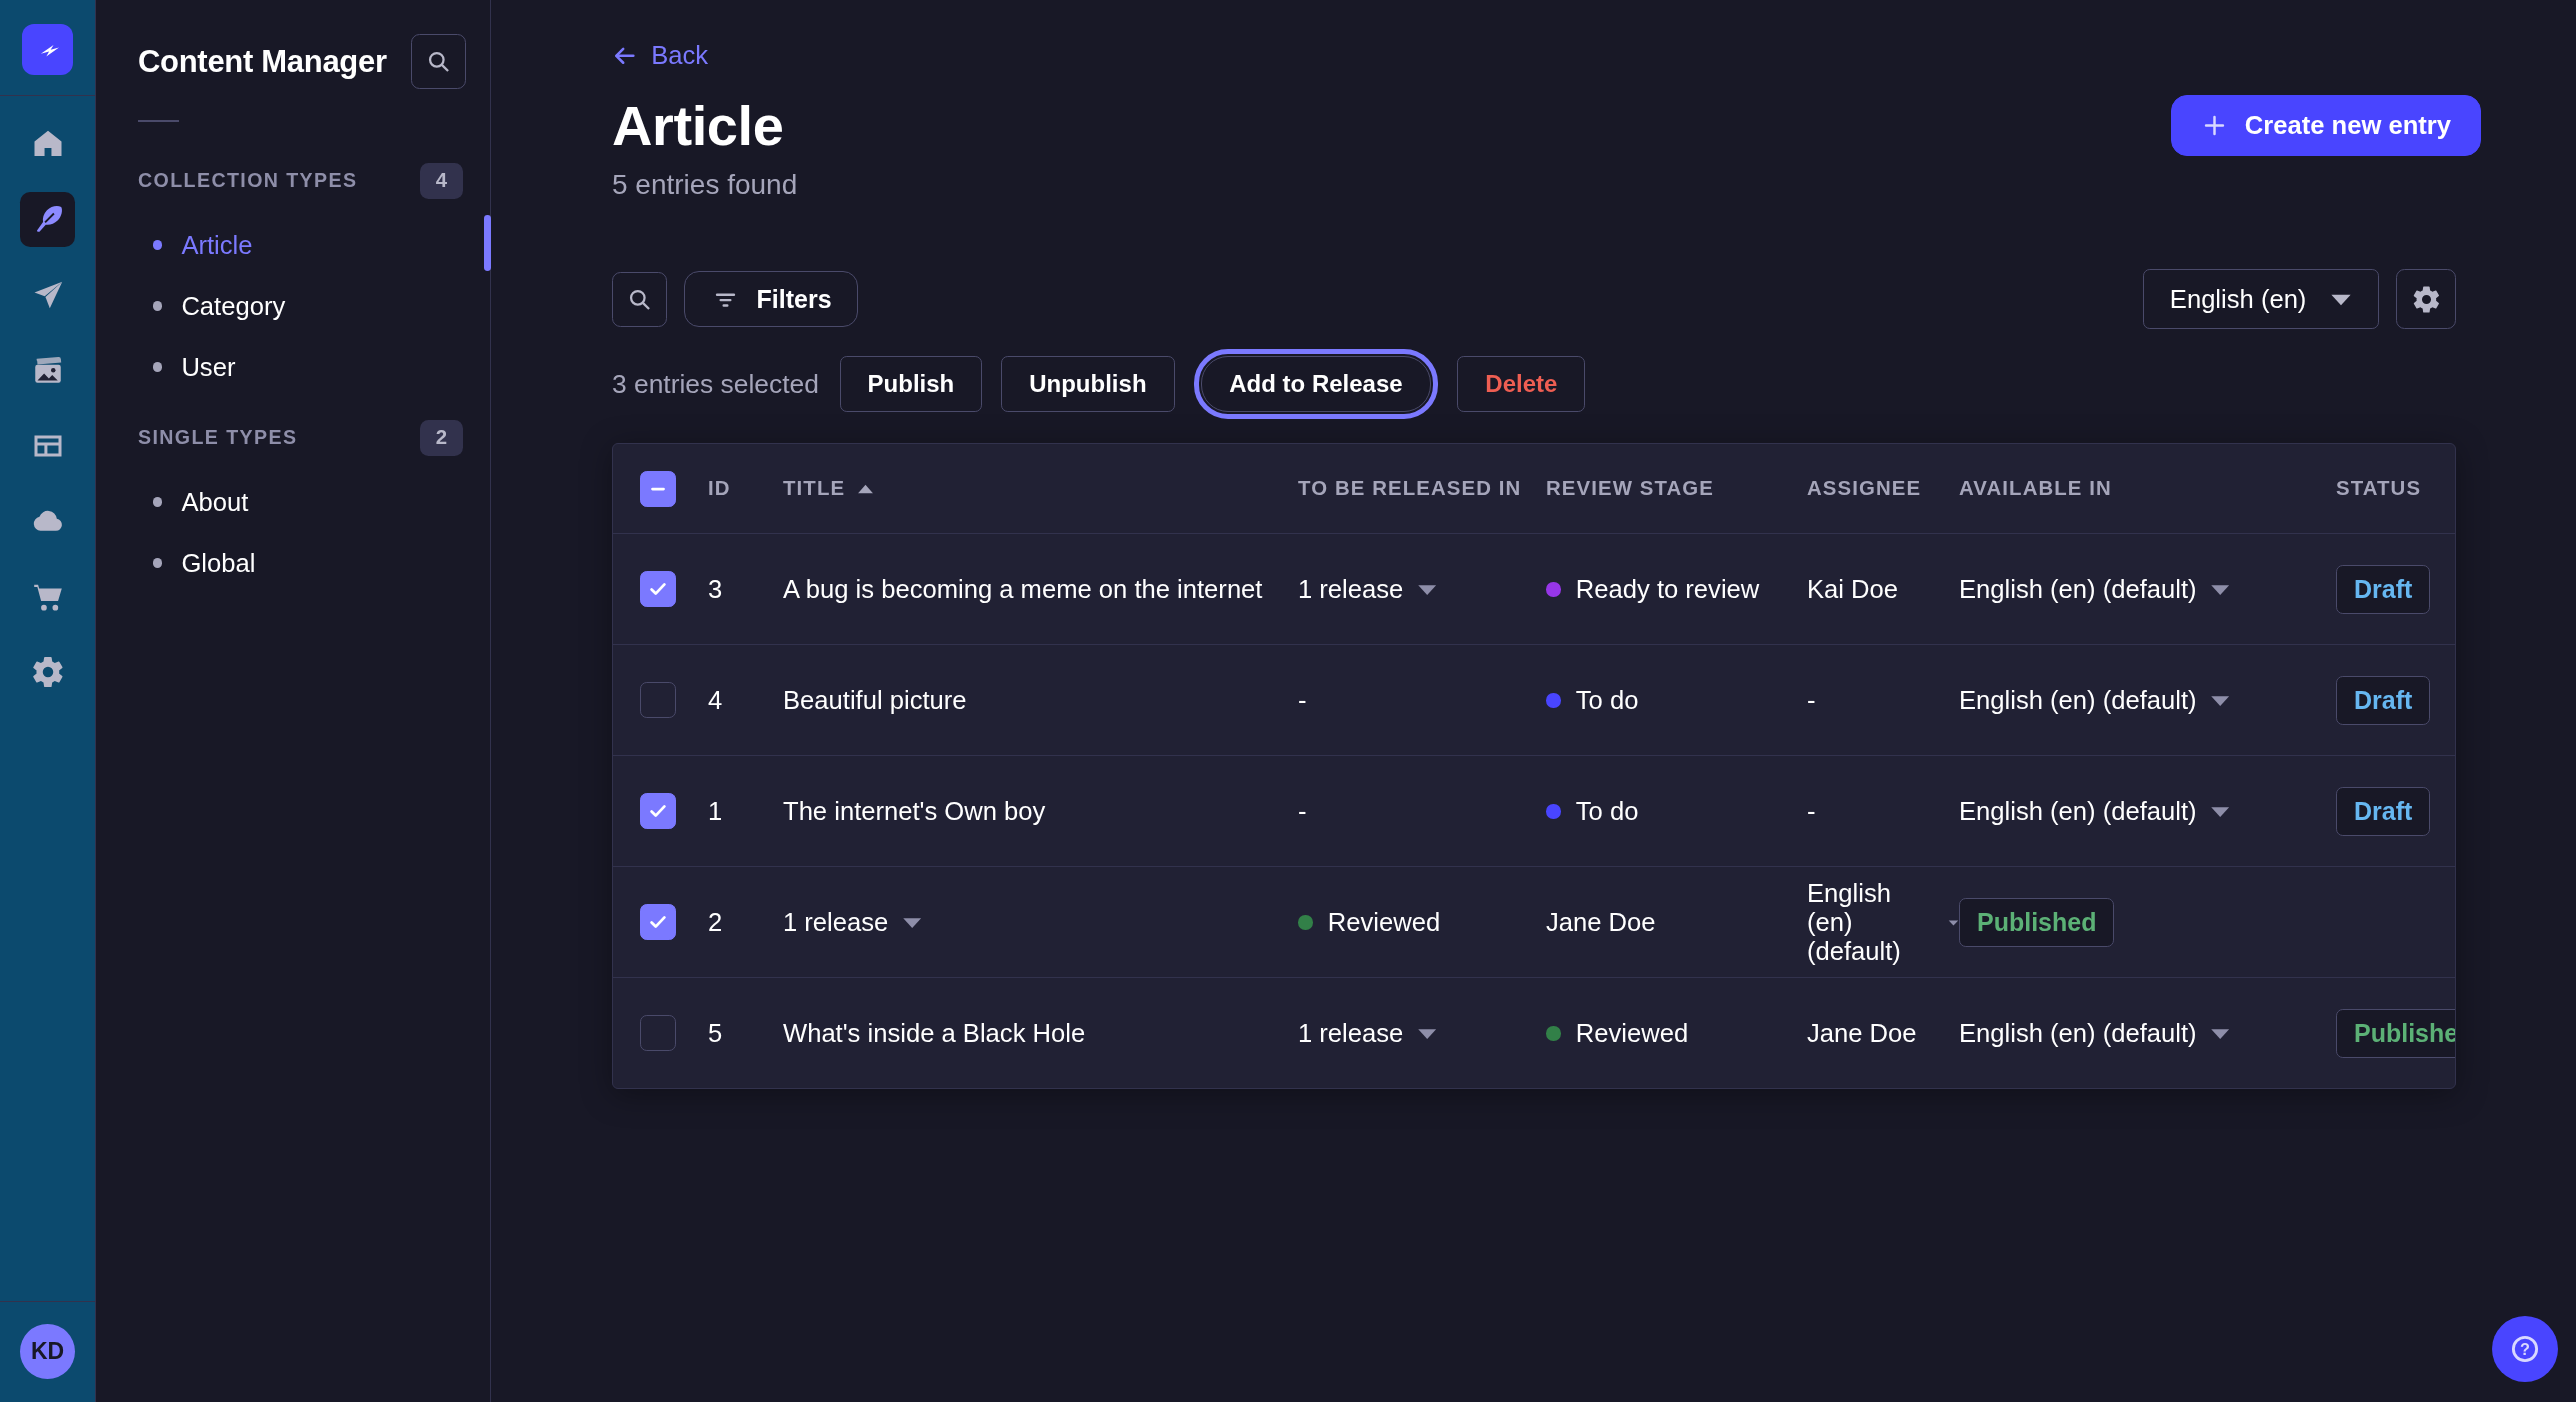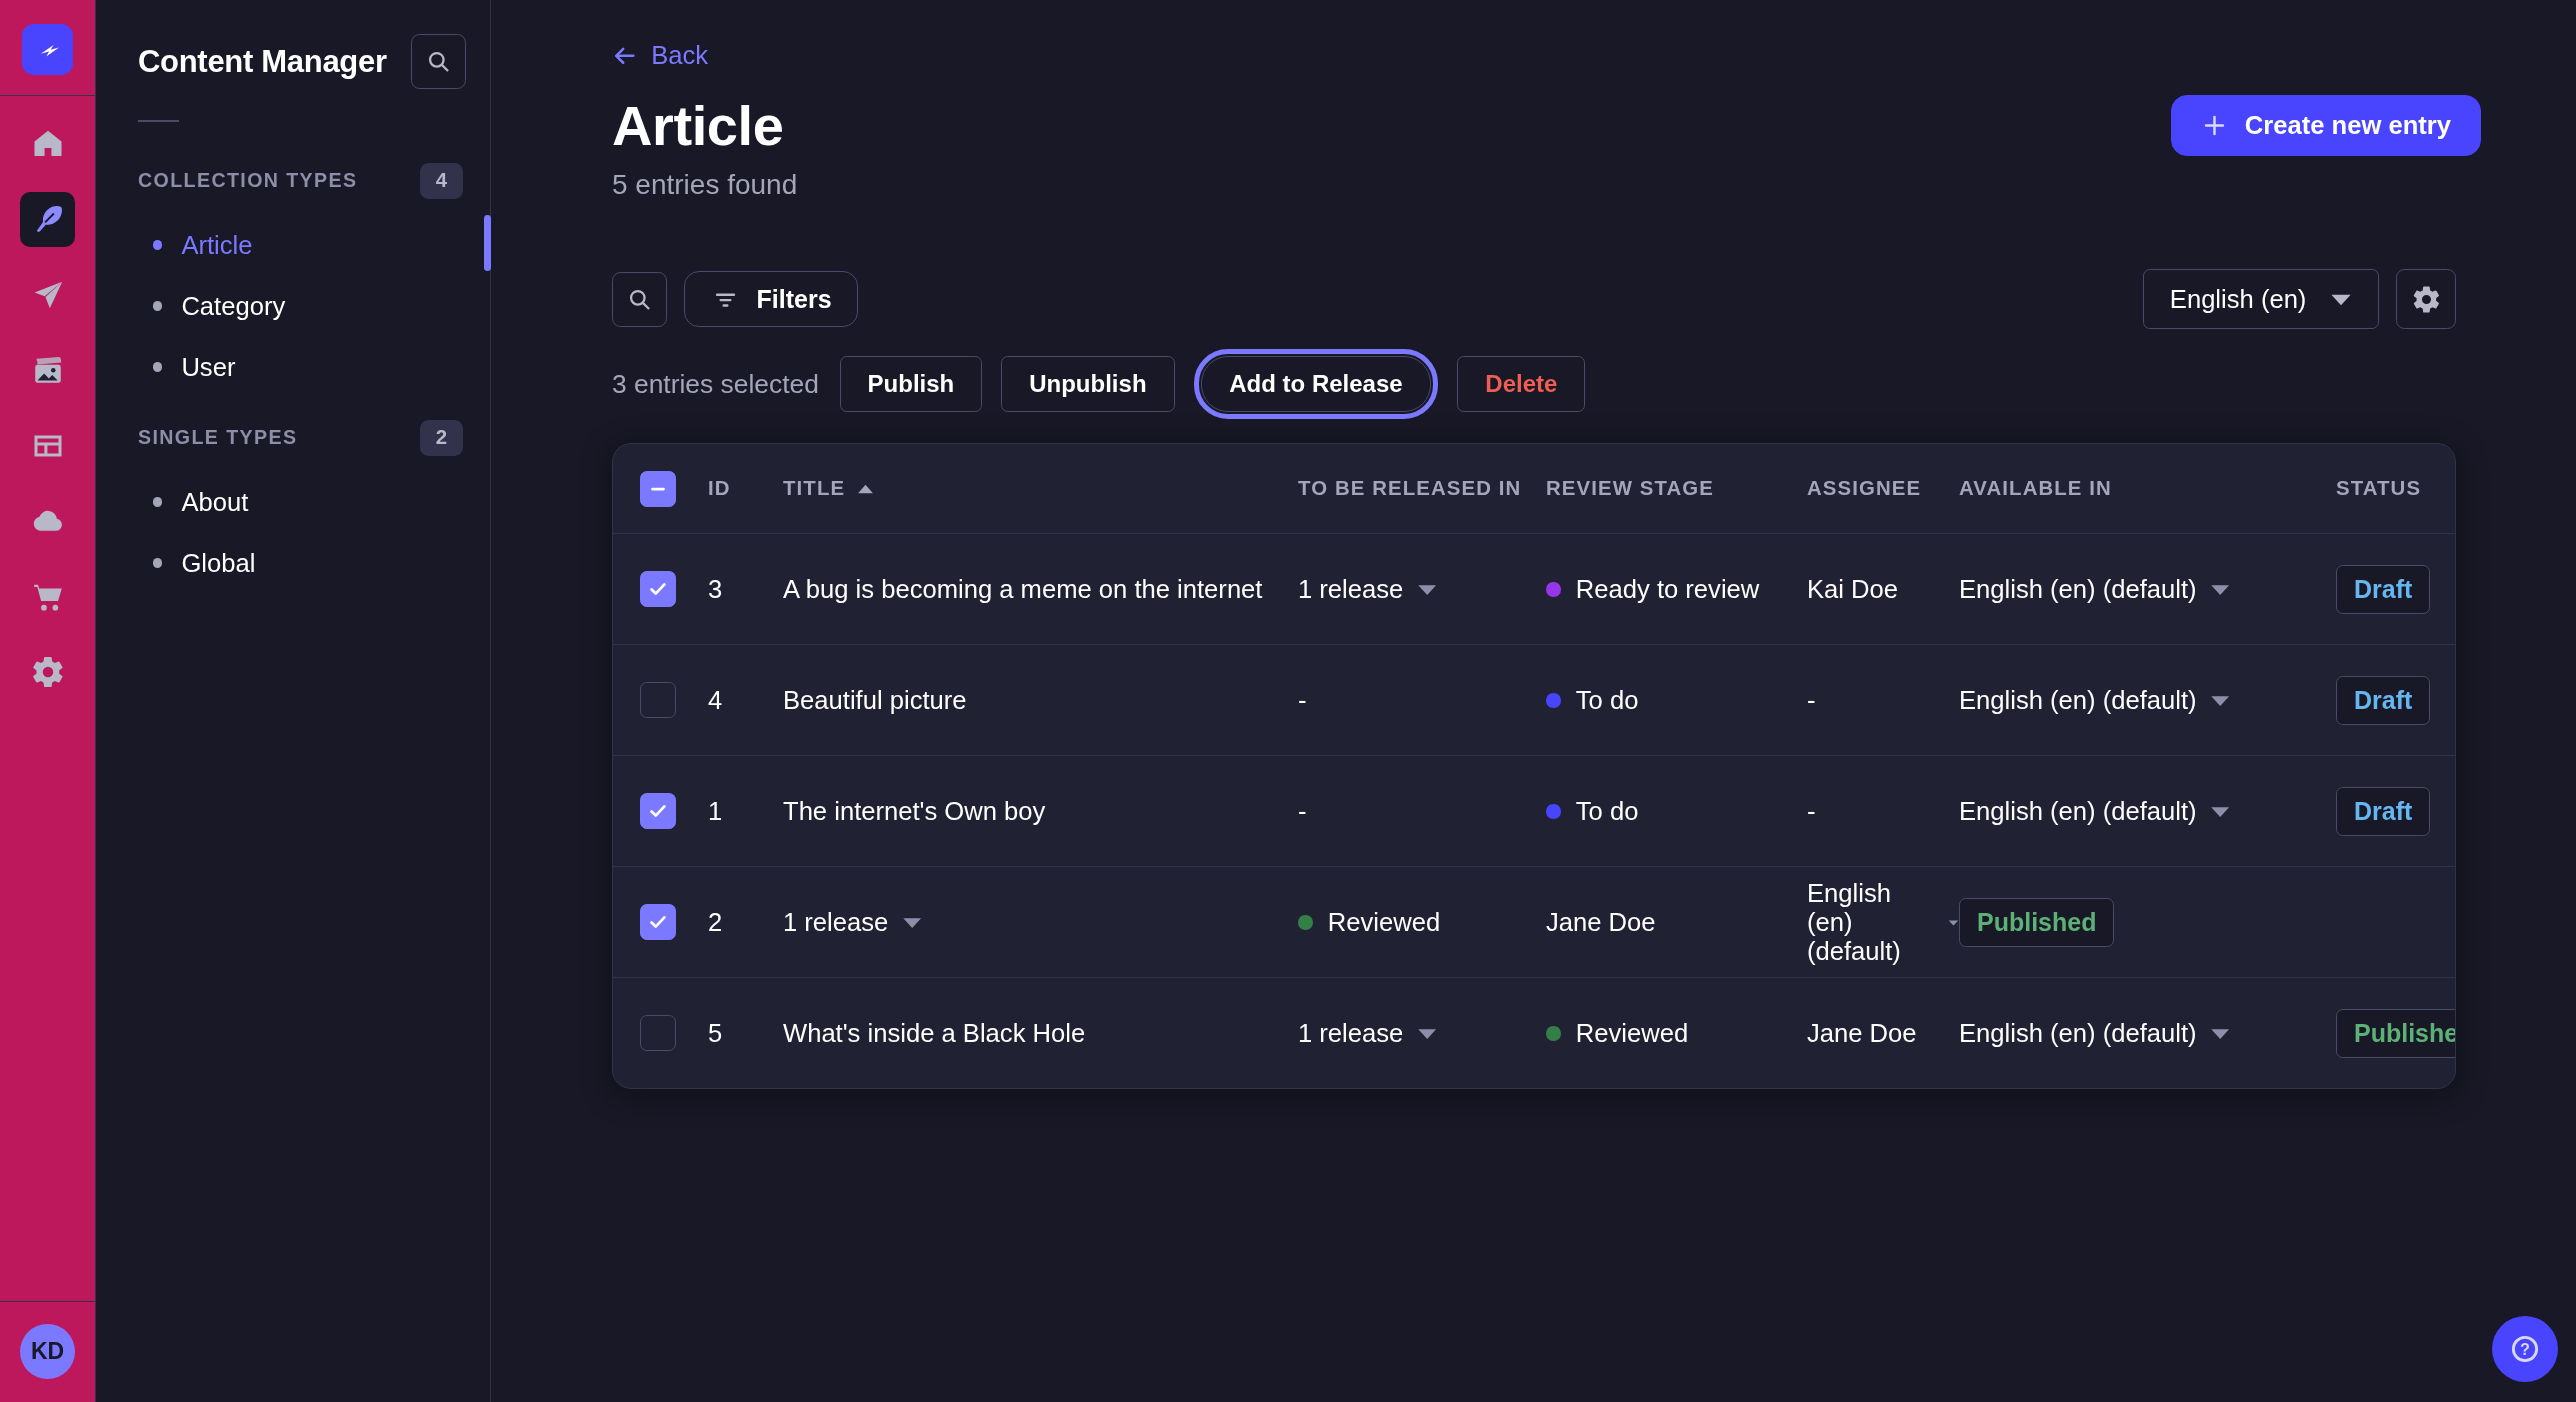--- a/index.html
+++ b/index.html
@@ -9,21 +9,21 @@
     font-family:"Liberation Sans", sans-serif;
     color:#ffffff;
     overflow:hidden;
     position:relative;
   }
   svg { display:block; }
 
   
   .rail {
     position:absolute; left:0; top:0; bottom:0; width:96px;
-    background:#be185d; border-right:0.9px solid #32324d;
+    background:#0c4a6e; border-right:0.9px solid #32324d;
     display:flex; flex-direction:column; align-items:center;
   }
   .rail-logo {
     width:51px; height:51px; margin-top:24px; border-radius:12px;
     background:#4945ff; display:flex; align-items:center; justify-content:center;
     cursor:pointer;
   }
   .rail-divider { width:100%; height:0.9px; background:#32324d; margin-top:20.4px; }
   .rail-items { display:flex; flex-direction:column; align-items:center; margin-top:20.4px; gap:20.4px; }
   .rail-item {
@@ -111,21 +111,21 @@
     height:56px; padding:0 27px; border:0.9px solid #4a4a6a; border-radius:6.8px;
     background:transparent; color:#ffffff; font-size:24px; font-weight:600; cursor:pointer;
     font-family:"Liberation Sans", sans-serif;
   }
   .sel-btn.danger { color:#ee5e52; }
   .sel-btn.focused { outline:5.1px solid #7b79ff; outline-offset:2.6px; margin:0 7.7px;border-radius:27px; }
 
   
   .table-card {
     margin-top:31px; background:#212134; border:0.9px solid #32324d;
-    border-radius:19px; overflow:hidden; box-shadow:0 5.1px 31px rgba(0,0,0,0.35);
+    border-radius:6px; overflow:hidden; box-shadow:0 5.1px 31px rgba(0,0,0,0.35);
   }
   .thead, .trow {
     display:grid;
     grid-template-columns:95px 75px 515px 248px 261px 152px 377px 1fr;
     align-items:center;
   }
   .thead { height:89px; font-size:20.4px; font-weight:600; letter-spacing:1.1px; color:#a5a5ba; }
   .trow { height:111px; border-top:0.9px solid #32324d; font-size:25.6px; cursor:pointer; }
   .cell { display:flex; align-items:center; }
   .cell.cb { padding-left:27px; }

